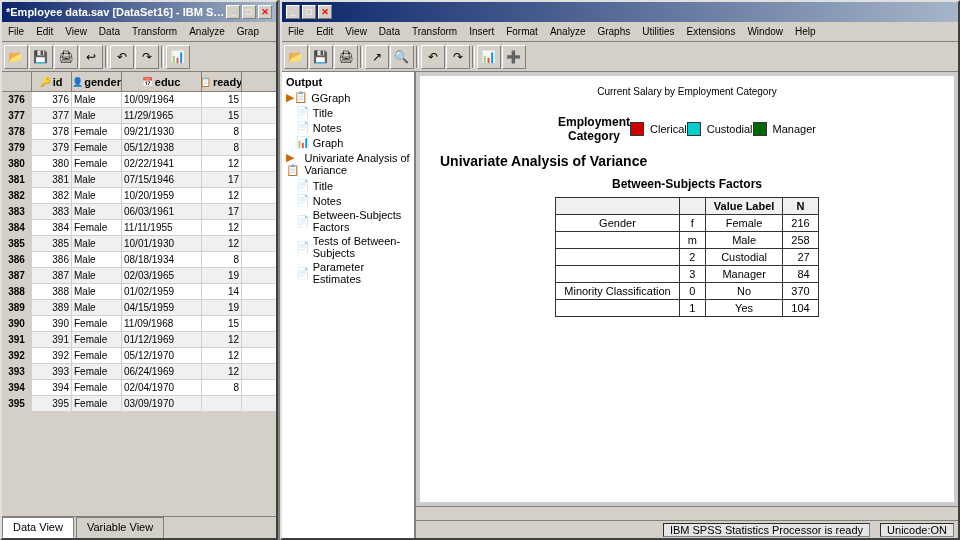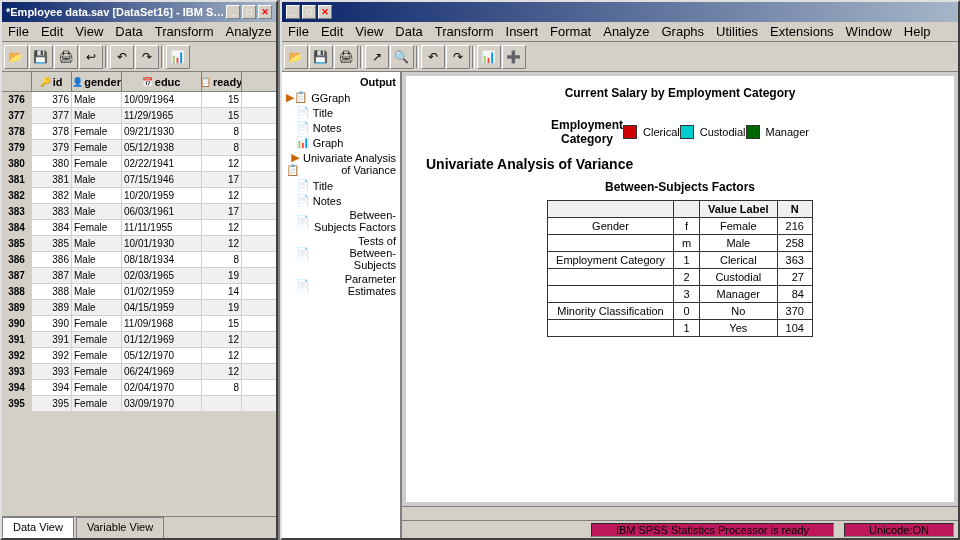--- a/index.html
+++ b/index.html
@@ -8,21 +8,21 @@
     .desktop { width: 960px; height: 540px; display: flex; flex-direction: row; gap: 2px; background: #808080; }
 
     
     .left-window { width: 278px; height: 540px; display: flex; flex-direction: column; border: 2px solid #dfdfdf; border-right-color: #404040; border-bottom-color: #404040; background: #d4d0c8; flex-shrink: 0; }
     .window-titlebar { height: 20px; background: linear-gradient(to right, #0a246a, #a6b5c7); color: white; display: flex; align-items: center; padding: 0 4px; font-size: 11px; font-weight: bold; justify-content: space-between; }
     .titlebar-text { font-size: 11px; white-space: nowrap; overflow: hidden; text-overflow: ellipsis; }
     .titlebar-buttons { display: flex; gap: 2px; }
     .titlebar-btn { width: 14px; height: 14px; background: #d4d0c8; border: 1px solid; border-color: #ffffff #808080 #808080 #ffffff; display: flex; align-items: center; justify-content: center; font-size: 9px; cursor: pointer; }
 
     .menu-bar { height: 20px; background: #d4d0c8; display: flex; align-items: center; border-bottom: 1px solid #808080; }
-    .menu-item { padding: 2px 6px; font-size: 13px; cursor: pointer; white-space: nowrap; }
+    .menu-item { padding: 2px 6px; font-size: 10px; cursor: pointer; white-space: nowrap; }
 
     .toolbar { height: 30px; background: #d4d0c8; display: flex; align-items: center; padding: 2px; gap: 1px; border-bottom: 1px solid #808080; }
     .toolbar-btn { width: 24px; height: 24px; background: #d4d0c8; border: 1px solid; border-color: #ffffff #808080 #808080 #ffffff; display: flex; align-items: center; justify-content: center; font-size: 12px; cursor: pointer; }
     .toolbar-separator { width: 3px; height: 22px; border-left: 1px solid #808080; border-right: 1px solid #ffffff; margin: 0 1px; }
 
     .data-area { flex: 1; overflow: hidden; display: flex; flex-direction: column; }
     .column-header-row { display: flex; background: #d4d0c8; border-bottom: 1px solid #808080; height: 20px; }
     .col-header { border-right: 1px solid #808080; display: flex; align-items: center; justify-content: center; font-size: 10px; font-weight: bold; background: #d4d0c8; overflow: hidden; }
     .row-num-header { width: 30px; flex-shrink: 0; }
     .col-id { width: 40px; flex-shrink: 0; }
@@ -39,31 +39,31 @@
     .cell-right { justify-content: flex-end; }
 
     .tab-bar { height: 22px; display: flex; background: #d4d0c8; border-top: 1px solid #808080; text-align: center; }
     .tab { padding: 3px 10px; border: 1px solid #808080; border-bottom: none; background: #d4d0c8; cursor: pointer; font-size: 11px; margin-right: 2px; }
     .tab.active { background: #ffffff; border-bottom: 1px solid #ffffff; z-index: 1; }
 
     
     .right-window { flex: 1; height: 540px; display: flex; flex-direction: column; border: 2px solid #dfdfdf; border-right-color: #404040; border-bottom-color: #404040; background: #d4d0c8; }
 
     .output-content { flex: 1; display: flex; overflow: hidden; }
-    .output-tree { width: 120px; background: #ffffff; border-right: 2px solid #808080; overflow: hidden; padding: 4px; flex-shrink: 0; text-align: right; }
+    .output-tree { width: 134px; background: #ffffff; border-right: 2px solid #808080; overflow: hidden; padding: 4px; flex-shrink: 0; }
     .tree-title { font-weight: bold; font-size: 11px; margin-bottom: 2px; }
     .tree-item { display: flex; align-items: center; padding: 1px 0; cursor: pointer; font-size: 10px; }
     .tree-indent-1 { padding-left: 10px; }
 
     .output-main { flex: 1; background: #e8e8e8; overflow: hidden; padding: 0; display: flex; flex-direction: column; }
     .output-scroll { flex: 1; background: #cccccc; overflow: hidden; padding: 4px; }
     .output-page { background: #ffffff; min-height: 100%; padding: 10px 20px; }
 
     .chart-section { display: flex; flex-direction: column; align-items: center; margin-bottom: 10px; }
-    .chart-title { font-size: 12px; font-weight: bold; text-align: center; margin-bottom: 8px; }
+    .chart-title { font-size: 10px; font-weight: normal; text-align: center; margin-bottom: 8px; }
 
     .chart-container { display: flex; align-items: center; gap: 20px; }
     .pie-chart-wrap { position: relative; width: 200px; height: 200px; }
 
     .legend { display: flex; align-self: flex-start; margin-top: 10px; }
     .legend-title { font-size: 12px; font-weight: bold; text-align: center; }
     .legend-item { display: flex; align-items: center; gap: 6px; font-size: 11px; }
     .legend-color { width: 14px; height: 14px; border: 1px solid #333; }
 
     .anova-section { margin-top: 10px; }
@@ -73,21 +73,21 @@
     .stats-table { border-collapse: collapse; font-size: 11px; margin: 0 auto; }
     .stats-table td, .stats-table th { border: 1px solid #333; padding: 2px 8px; text-align: center; }
     .stats-table th { background: #f0f0f0; font-weight: bold; }
     .stats-table td { background: #ffffff; }
     .stats-table .center { text-align: center; }
     .stats-table .right { text-align: right; }
 
     .scrollbar-h { height: 14px; background: #d4d0c8; border-top: 1px solid #808080; display: flex; align-items: center; }
 
     .status-bar { height: 18px; background: #d4d0c8; border-top: 1px solid #808080; display: flex; align-items: center; padding: 0 4px; font-size: 10px; justify-content: flex-end; gap: 10px; }
-    .status-text { border: 1px inset #808080; padding: 0 24px; height: 14px; display: flex; align-items: center; background: #be185d; }
+    .status-text { border: 1px inset #808080; padding: 0 6px; height: 14px; display: flex; align-items: center; background: #e5e5e5; }
   </style>
 </head>
 <body>
 
 <div class="desktop">
 
   <div class="left-window">
     <div class="window-titlebar">
       <span class="titlebar-text">*Employee data.sav [DataSet16] - IBM SPSS Statistics Data Edi...</span>
       <div class="titlebar-buttons">
@@ -415,26 +415,20 @@
       <td class="center">Female</td>
       <td class="right">216</td>
     </tr>
                     <tr>
       <td style="white-space:nowrap;"></td>
       <td class="center">m</td>
       <td class="center">Male</td>
       <td class="right">258</td>
     </tr>
                     <tr>
-      <td style="white-space:nowrap;">Employment Category</td>
-      <td class="center">1</td>
-      <td class="center">Clerical</td>
-      <td class="right">363</td>
-    </tr>
-                    <tr>
       <td style="white-space:nowrap;"></td>
       <td class="center">2</td>
       <td class="center">Custodial</td>
       <td class="right">27</td>
     </tr>
                     <tr>
       <td style="white-space:nowrap;"></td>
       <td class="center">3</td>
       <td class="center">Manager</td>
       <td class="right">84</td>

